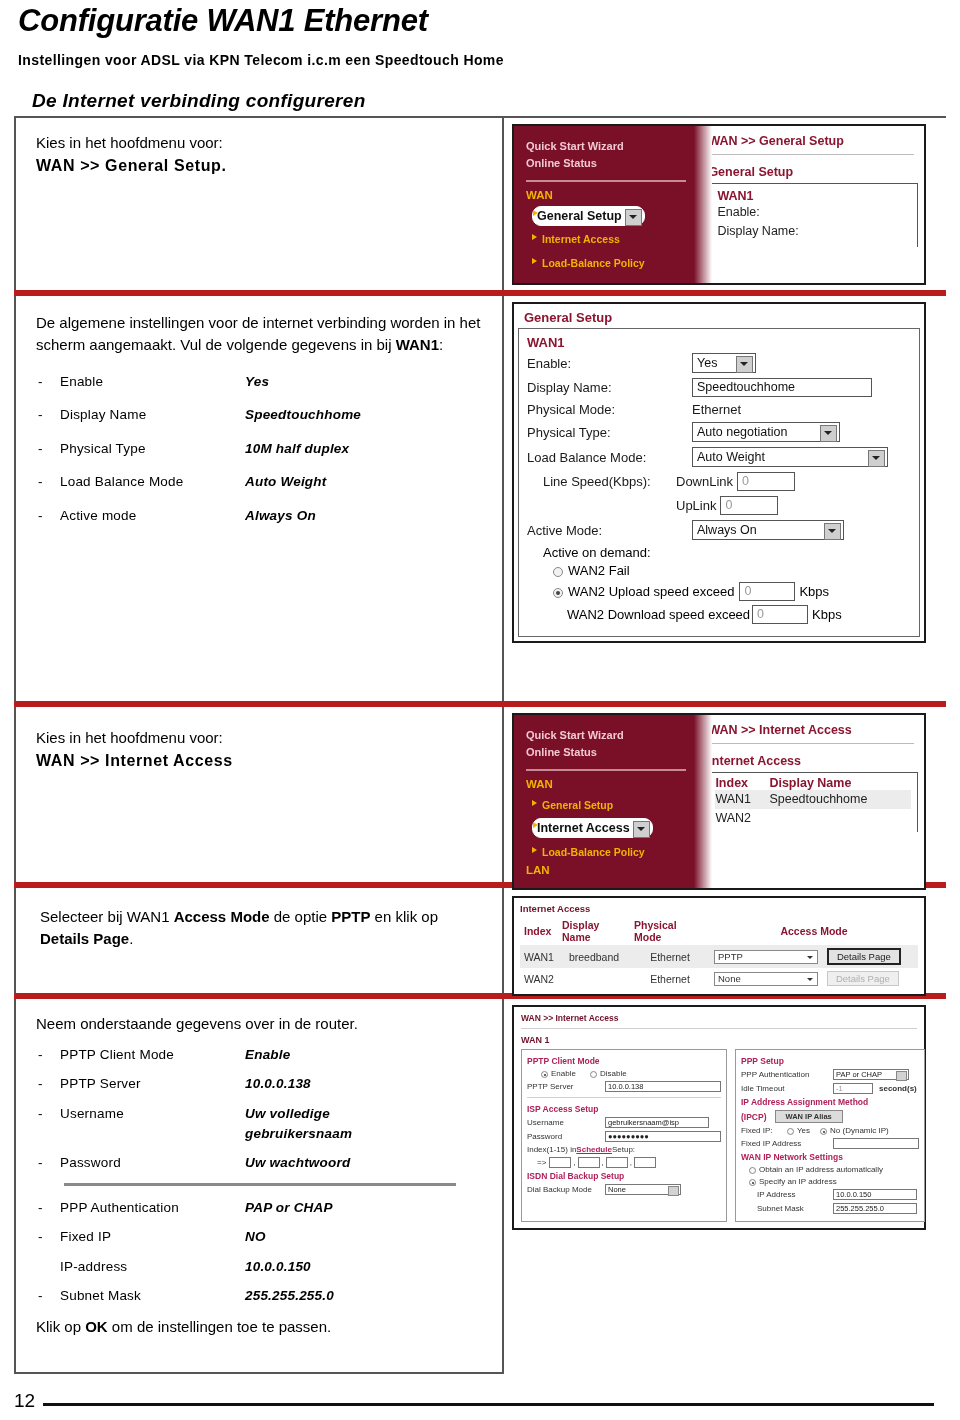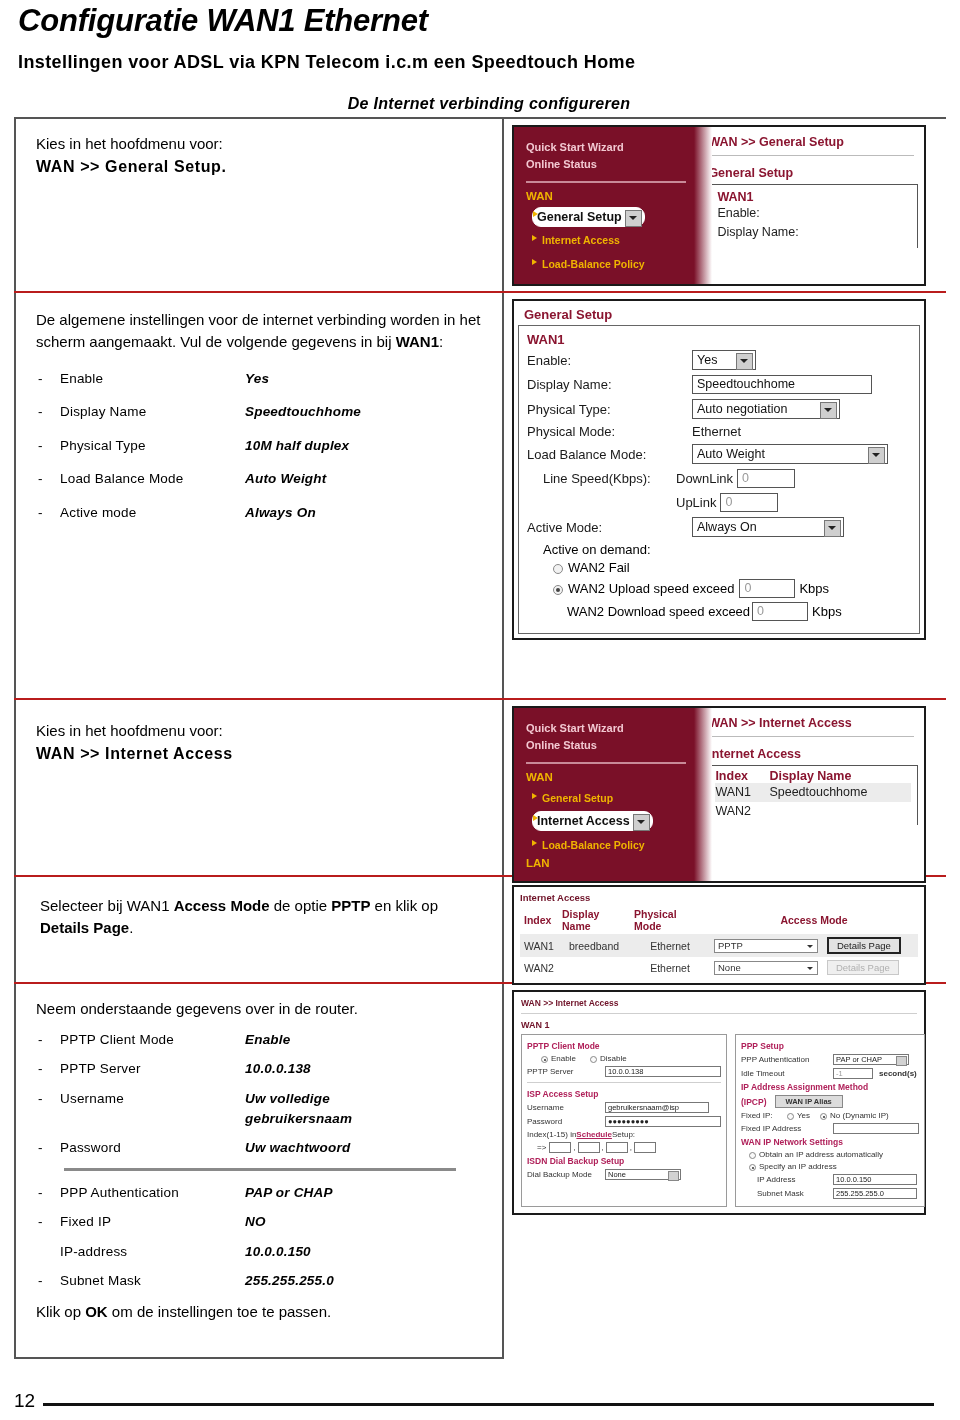--- a/index.html
+++ b/index.html
@@ -13,29 +13,29 @@
     overflow:hidden;
   }
   .page { position:relative; width:960px; height:1420px; padding:0 14px; }
 
   
   .doc-title {
     font-size:31px; font-weight:bold; font-style:italic;
     letter-spacing:-0.2px; margin:4px 0 0 4px; line-height:1.1;
   }
   .doc-subtitle {
-    font-size:18px; font-weight:bold; margin:14px 0 0 4px; letter-spacing:0.4px;
+    font-size:14px; font-weight:bold; margin:14px 0 0 4px; letter-spacing:0.4px;
   }
   .section-heading {
-    font-size:16px; font-weight:bold; font-style:italic;
-    margin:22px 0 4px 18px; letter-spacing:0.3px;text-align:center;
-  }
-
-  
-  .grid { display:flex; border-top:2px solid #b91c1c; }
+    font-size:19px; font-weight:bold; font-style:italic;
+    margin:22px 0 4px 18px; letter-spacing:0.3px;
+  }
+
+  
+  .grid { display:flex; border-top:6px solid #b91c1c; }
   .col-left { width:490px; border-right:2px solid #555; position:relative; }
   .col-right { width:432px; position:relative; }
   .cell { padding:14px 16px 14px 20px; }
   .outer-left { border-left:2px solid #555; }
 
   .txt { font-size:15px; line-height:1.45; }
   .txt b { font-weight:bold; }
   .mono-nav { font-weight:bold; letter-spacing:0.6px; }
 
   
@@ -265,27 +265,27 @@
             <span class="lab">Enable:</span>
             <span class="sel" style="width:64px;"><span>Yes</span></span>
           </div>
 
           <div class="frow">
             <span class="lab">Display Name:</span>
             <span class="inp" style="width:180px;"><span>Speedtouchhome</span></span>
           </div>
 
           <div class="frow">
+            <span class="lab">Physical Mode:</span>
+            <span class="plain">Ethernet</span>
+          </div>
+
+          <div class="frow">
             <span class="lab">Physical Type:</span>
             <span class="sel" style="width:148px;"><span>Auto negotiation</span></span>
-          </div>
-
-          <div class="frow">
-            <span class="lab">Physical Mode:</span>
-            <span class="plain">Ethernet</span>
           </div>
 
           <div class="frow">
             <span class="lab">Load Balance Mode:</span>
             <span class="sel" style="width:196px;"><span>Auto Weight</span></span>
           </div>
 
           <div class="frow">
             <span class="lab ind">Line Speed(Kbps):</span>
             <span class="plain" style="margin-right:4px;">DownLink</span>

